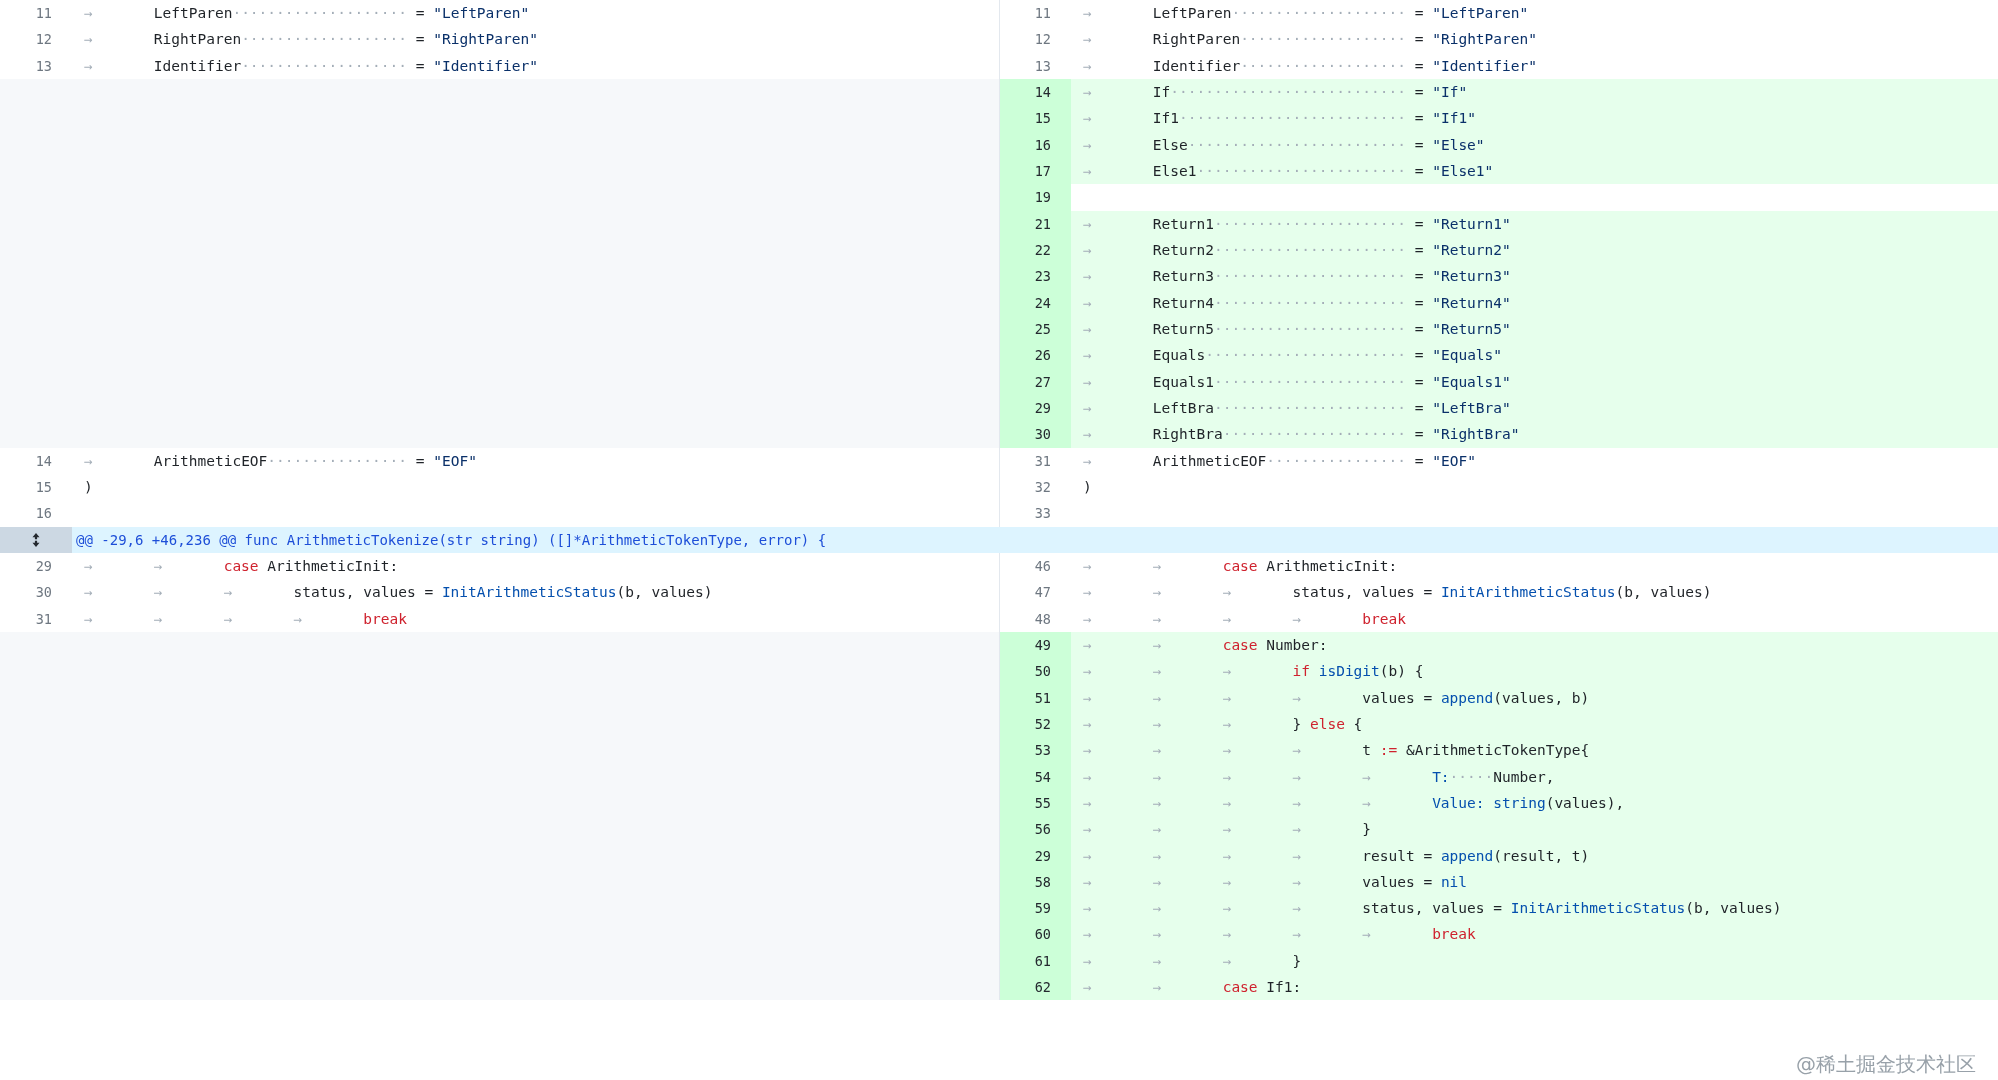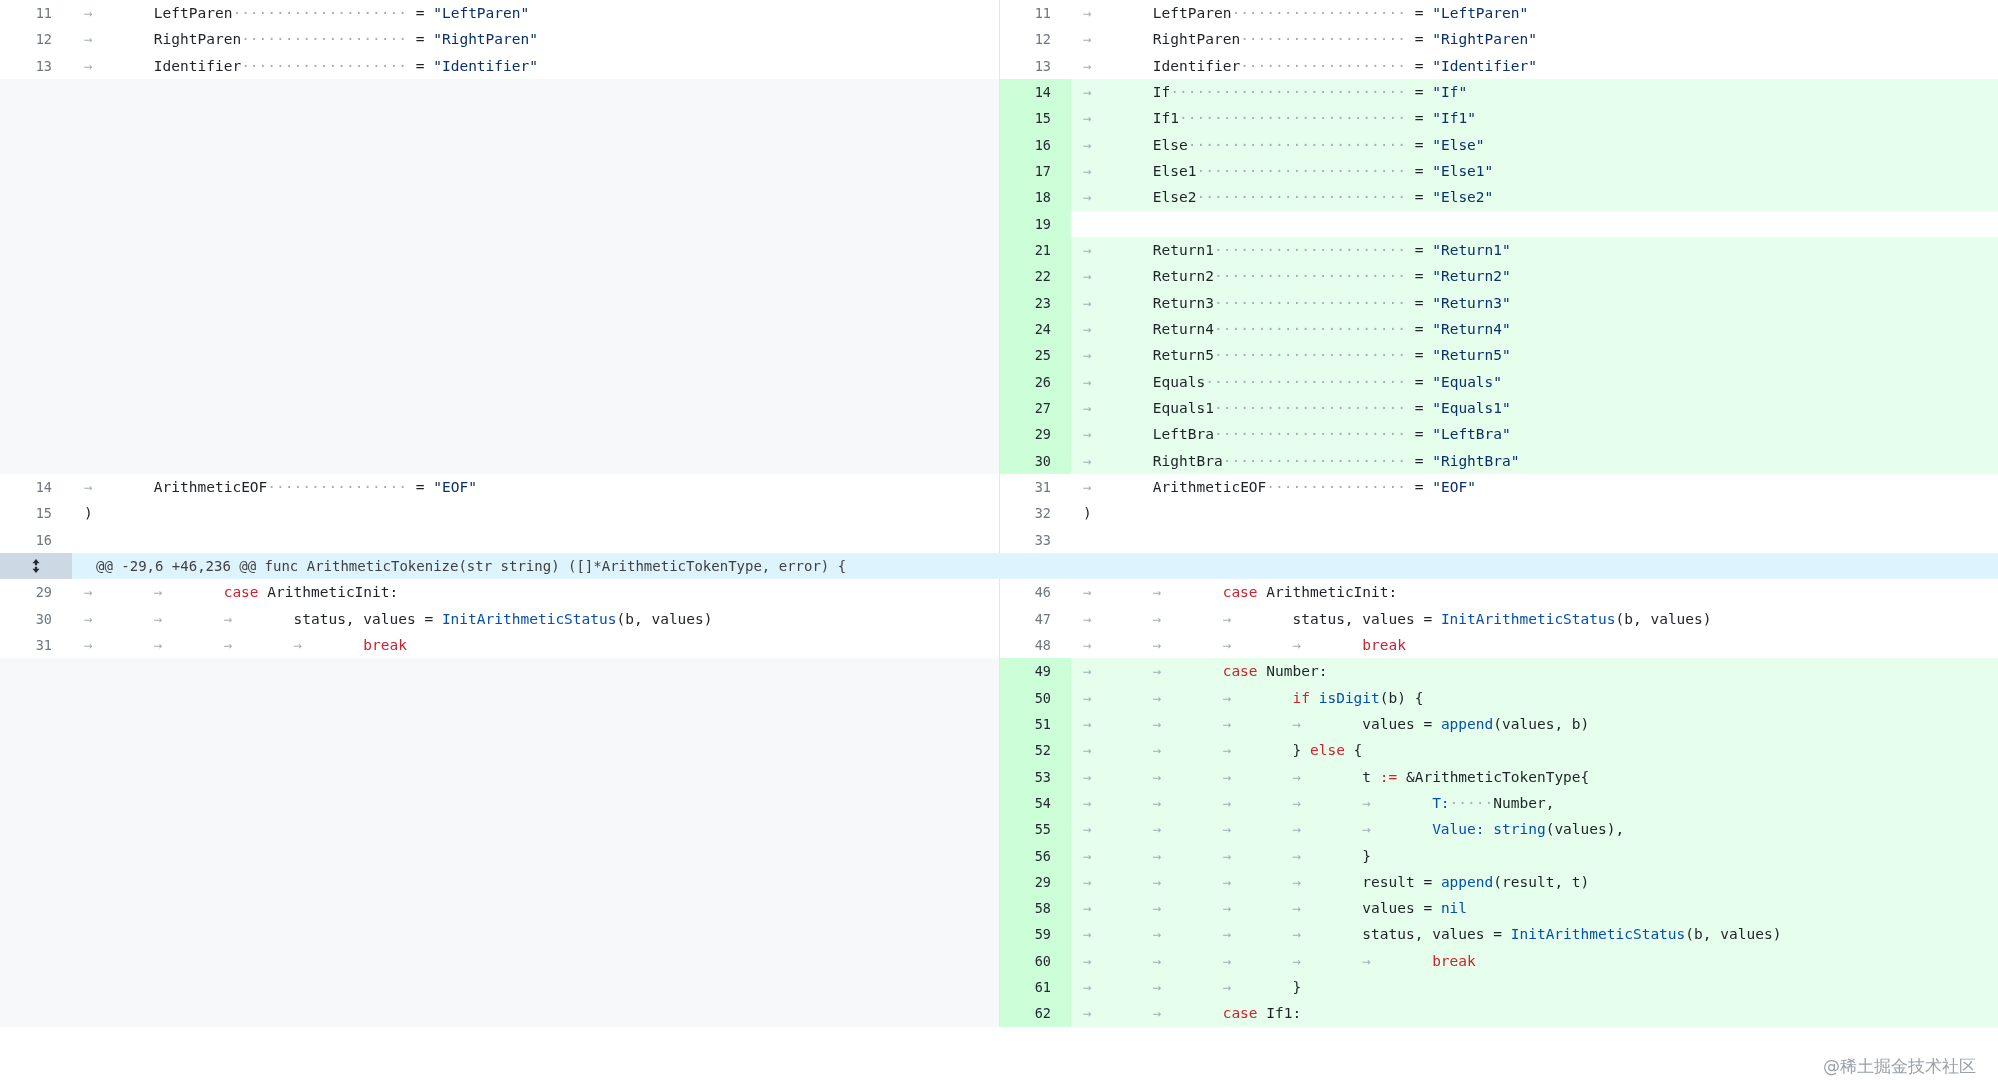--- a/index.html
+++ b/index.html
@@ -38,40 +38,40 @@
   .ws  { color: #a4aeb8; }
   .tab { display: inline-block; width: 8ch; color: #a4aeb8; }
 
   .tok-p { color: #1f2328; }
   .tok-k { color: var(--keyword); }
   .tok-b { color: var(--entity); }
   .tok-s { color: var(--string); }
 
   .hunk .hunktext {
     background: var(--hunk-bg);
-    color: #404040;
+    color: #1d4ed8;
     font-size: 14px;
-    padding-left: 24px;
+    padding-left: 4px;
   }
   .hunkfill { grid-column: 3 / 5; background: var(--hunk-bg); }
   .expand {
     background: var(--expand-bg);
     display: flex;
     align-items: center;
     justify-content: center;
     cursor: pointer;
   }
   .expand svg { display: block; }
 
   .watermark {
     position: absolute;
     right: 22px;
     bottom: 2px;
     font-family: "DejaVu Sans", "Liberation Sans", sans-serif;
-    font-size: 17px;
+    font-size: 20px;
     color: #98a1a9;
     z-index: 3;
   }
 </style>
 </head>
 <body>
 
 <div id="diff">
     <div class="row">
       <div class="cell gut left ctx">11</div>
@@ -107,26 +107,20 @@
       <div class="cell gut left empty"></div>
       <div class="cell code left empty"></div>
       <div class="cell gut right add">16</div>
       <div class="cell code right add"><span class="tab">→</span><span class="tok-p">Else</span><span class="ws">·························</span><span class="tok-p"> = </span><span class="tok-s">"Else"</span></div>
     </div>
     <div class="row">
       <div class="cell gut left empty"></div>
       <div class="cell code left empty"></div>
       <div class="cell gut right add">17</div>
       <div class="cell code right add"><span class="tab">→</span><span class="tok-p">Else1</span><span class="ws">························</span><span class="tok-p"> = </span><span class="tok-s">"Else1"</span></div>
-    </div>
-    <div class="row">
-      <div class="cell gut left empty"></div>
-      <div class="cell code left empty"></div>
-      <div class="cell gut right add">18</div>
-      <div class="cell code right add"><span class="tab">→</span><span class="tok-p">Else2</span><span class="ws">························</span><span class="tok-p"> = </span><span class="tok-s">"Else2"</span></div>
     </div>
     <div class="row">
       <div class="cell gut left empty"></div>
       <div class="cell code left empty"></div>
       <div class="cell gut right add">19</div>
     </div>
     <div class="row">
       <div class="cell gut left empty"></div>
       <div class="cell code left empty"></div>
       <div class="cell gut right add">21</div>

